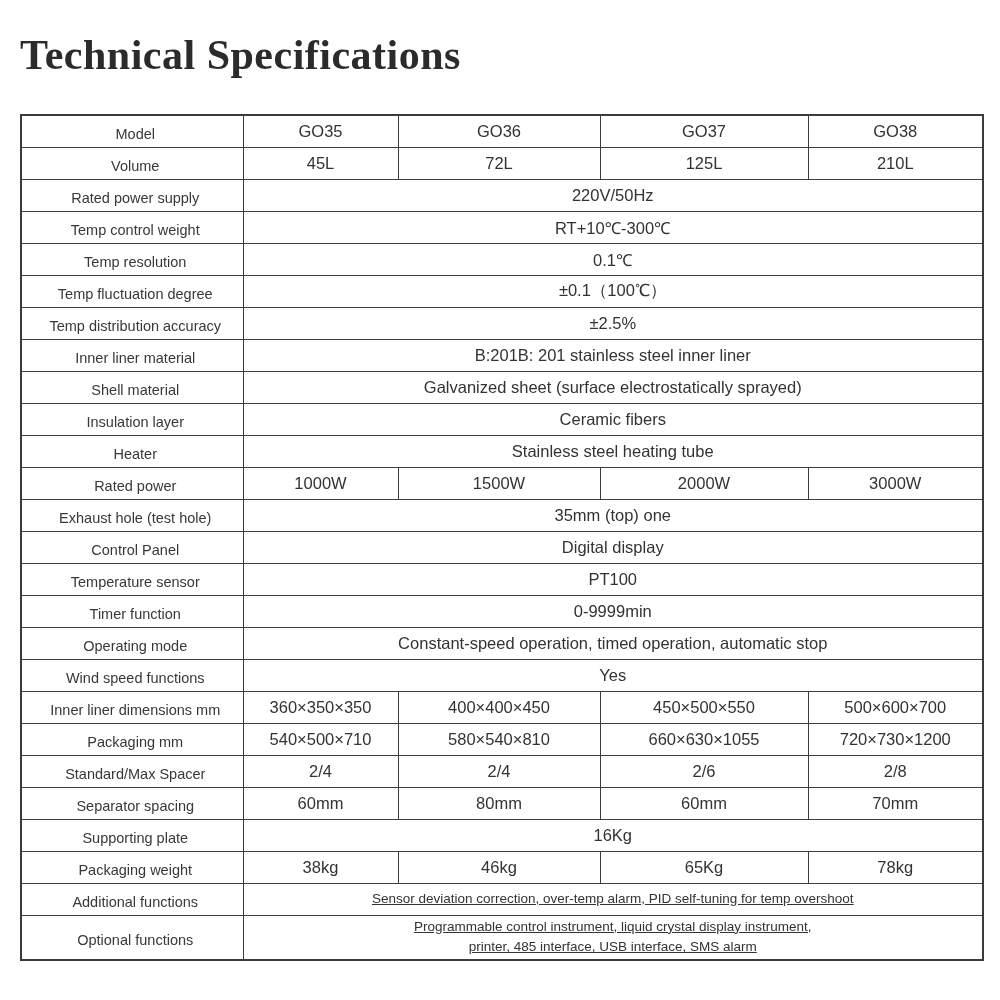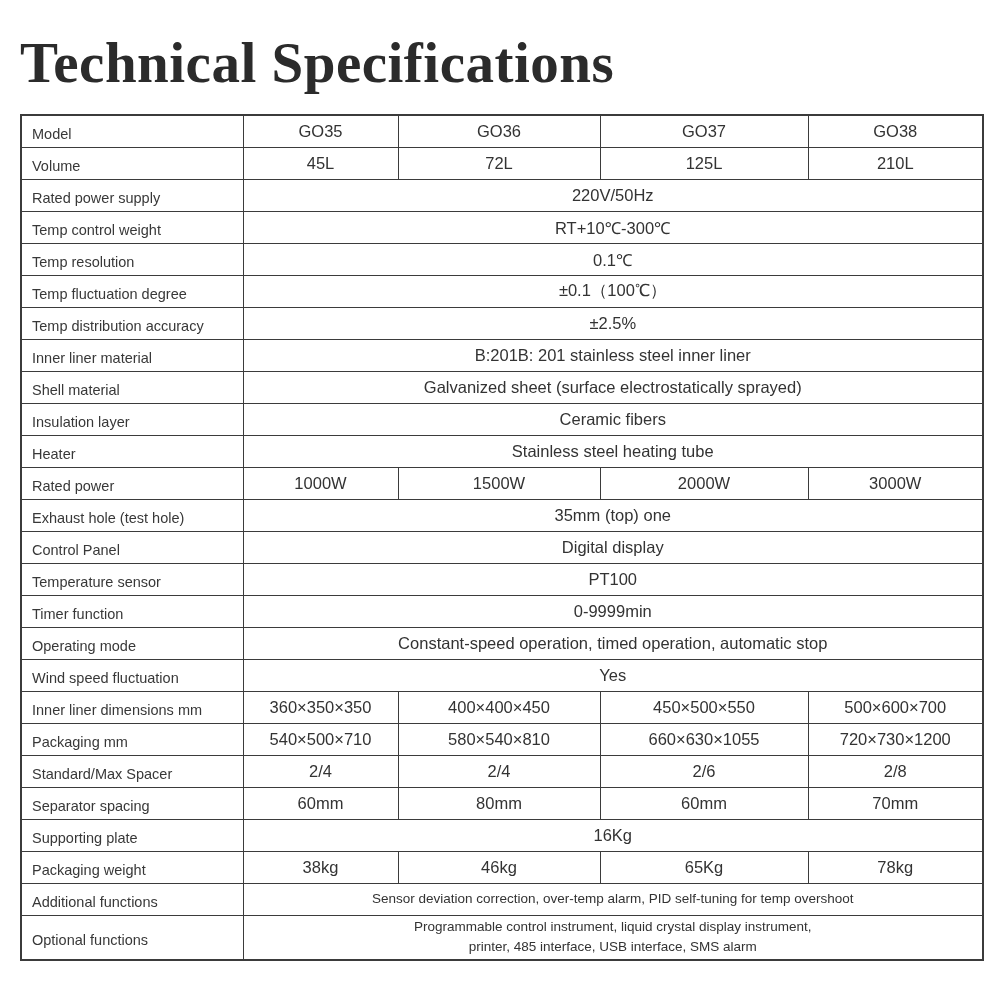--- a/index.html
+++ b/index.html
@@ -17,21 +17,21 @@
     color: #333333;
     overflow: hidden;
   }
   .page-title {
     margin: 0;
     position: absolute;
     left: 20px;
     top: 33px;
     font-family: "Liberation Serif", "DejaVu Serif", serif;
     font-weight: bold;
-    font-size: 57px;
+    font-size: 42px;
     line-height: 1.05;
     color: #2b2b2b;
     letter-spacing: 0.5px;
     white-space: nowrap;
   }
   table.spec-table {
     position: absolute;
     left: 20px;
     top: 114px;
     width: 962px;
@@ -42,36 +42,37 @@
   table.spec-table th,
   table.spec-table td {
     border: 1px solid #3b3b3b;
     height: 32px;
     padding: 1px 4px;
     vertical-align: middle;
     background: #ffffff;
   }
   table.spec-table th {
     font-weight: normal;
-    text-align: left;
+    text-align: center;
     padding-left: 10px;
     padding-top: 6px;
     font-size: 14.5px;
     color: #383838;
   }
   table.spec-table td {
     text-align: center;
     font-size: 16.5px;
     color: #333333;
     margin-top: 28px;
   }
   table.spec-table td.small {
     font-size: 13.5px;
     line-height: 1.55;
     white-space: pre-line;
+    text-decoration: underline;
   }
 </style>
 </head>
 <body>
 
 <div class="page">
   <h1 class="page-title">Technical Specifications</h1>
 
   <table class="spec-table">
     <colgroup>
@@ -154,21 +155,21 @@
         </tr>
         <tr>
           <th>Timer function</th>
           <td colspan="4">0-9999min</td>
         </tr>
         <tr>
           <th>Operating mode</th>
           <td colspan="4">Constant-speed operation, timed operation, automatic stop</td>
         </tr>
         <tr>
-          <th>Wind speed fluctuation</th>
+          <th>Wind speed functions</th>
           <td colspan="4">Yes</td>
         </tr>
         <tr>
           <th>Inner liner dimensions mm</th>
           <td>360×350×350</td>
           <td>400×400×450</td>
           <td>450×500×550</td>
           <td>500×600×700</td>
         </tr>
         <tr>

